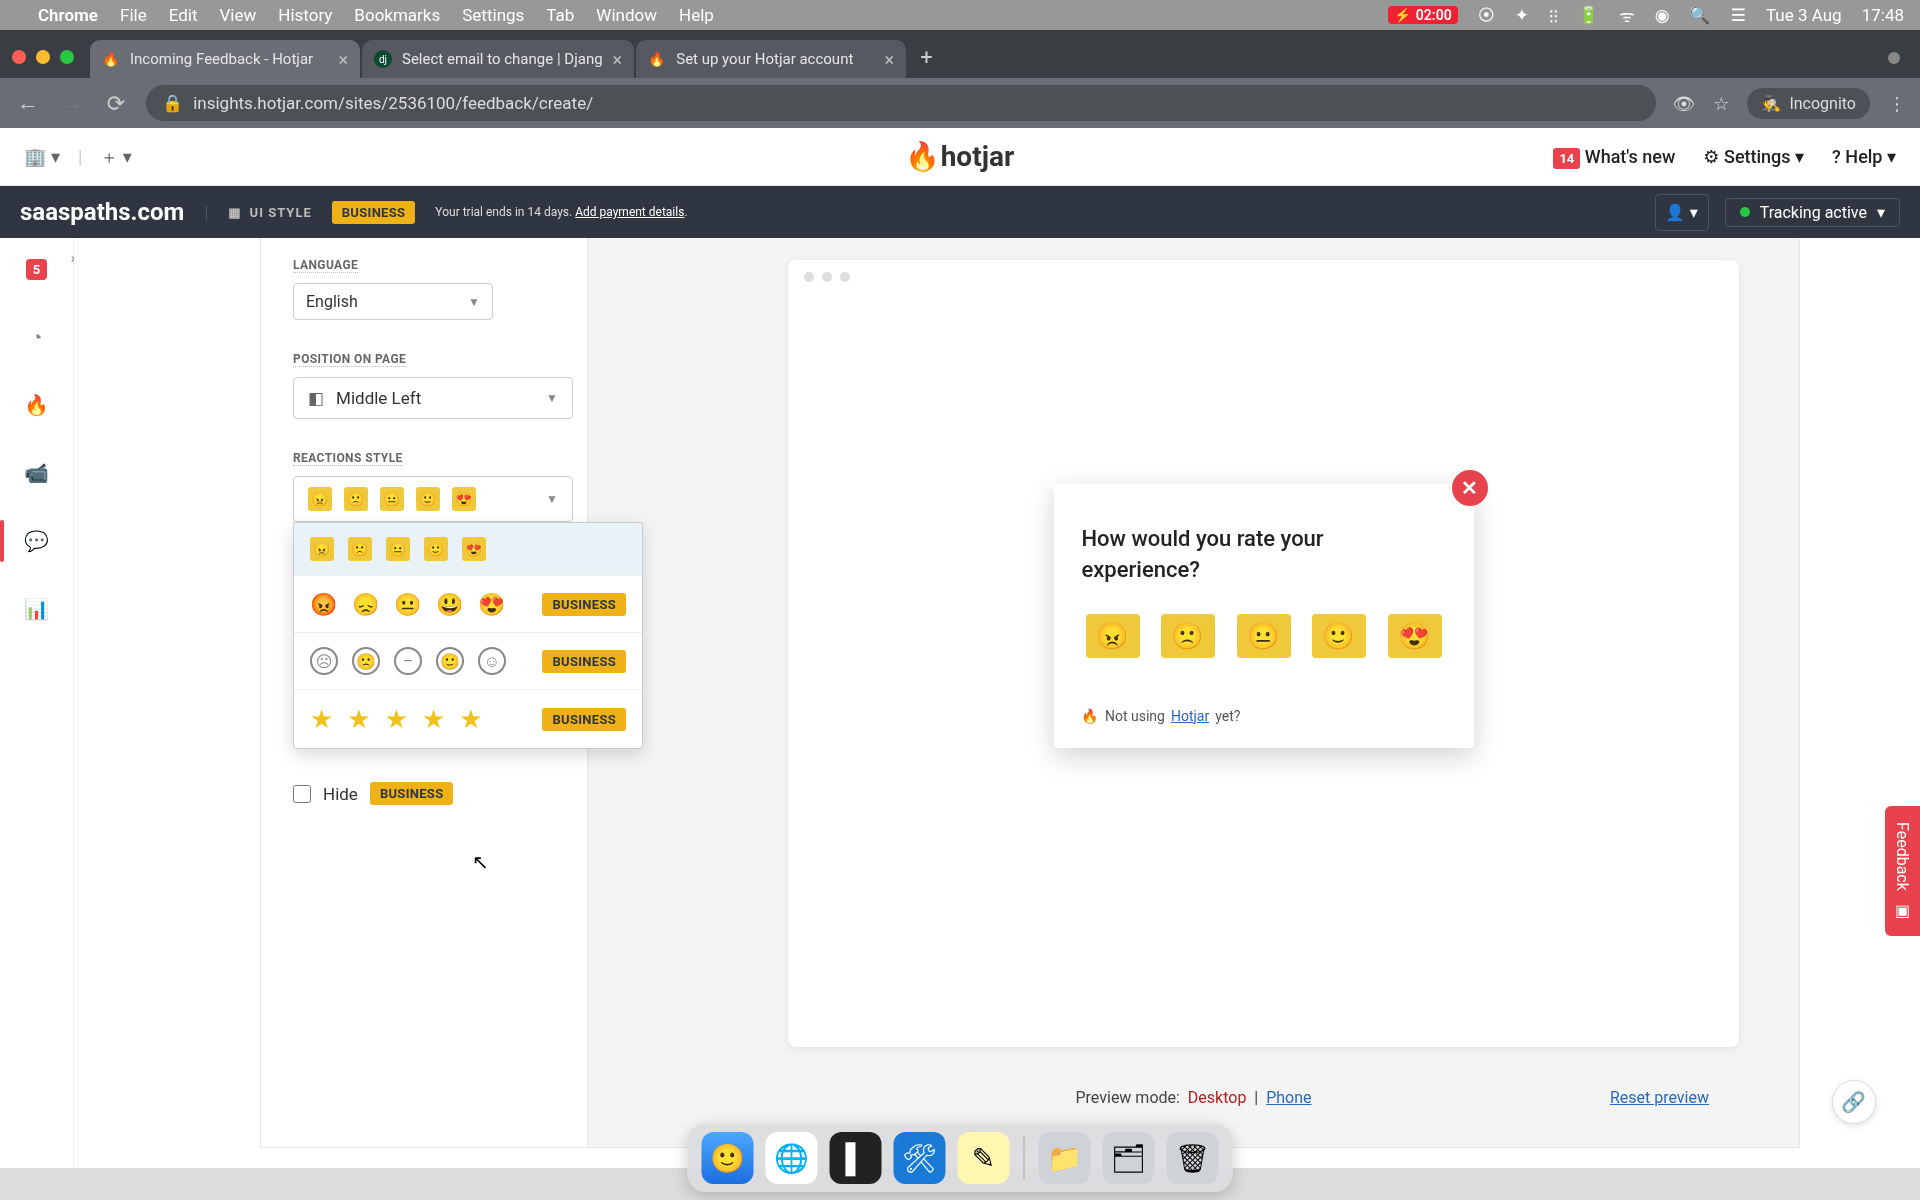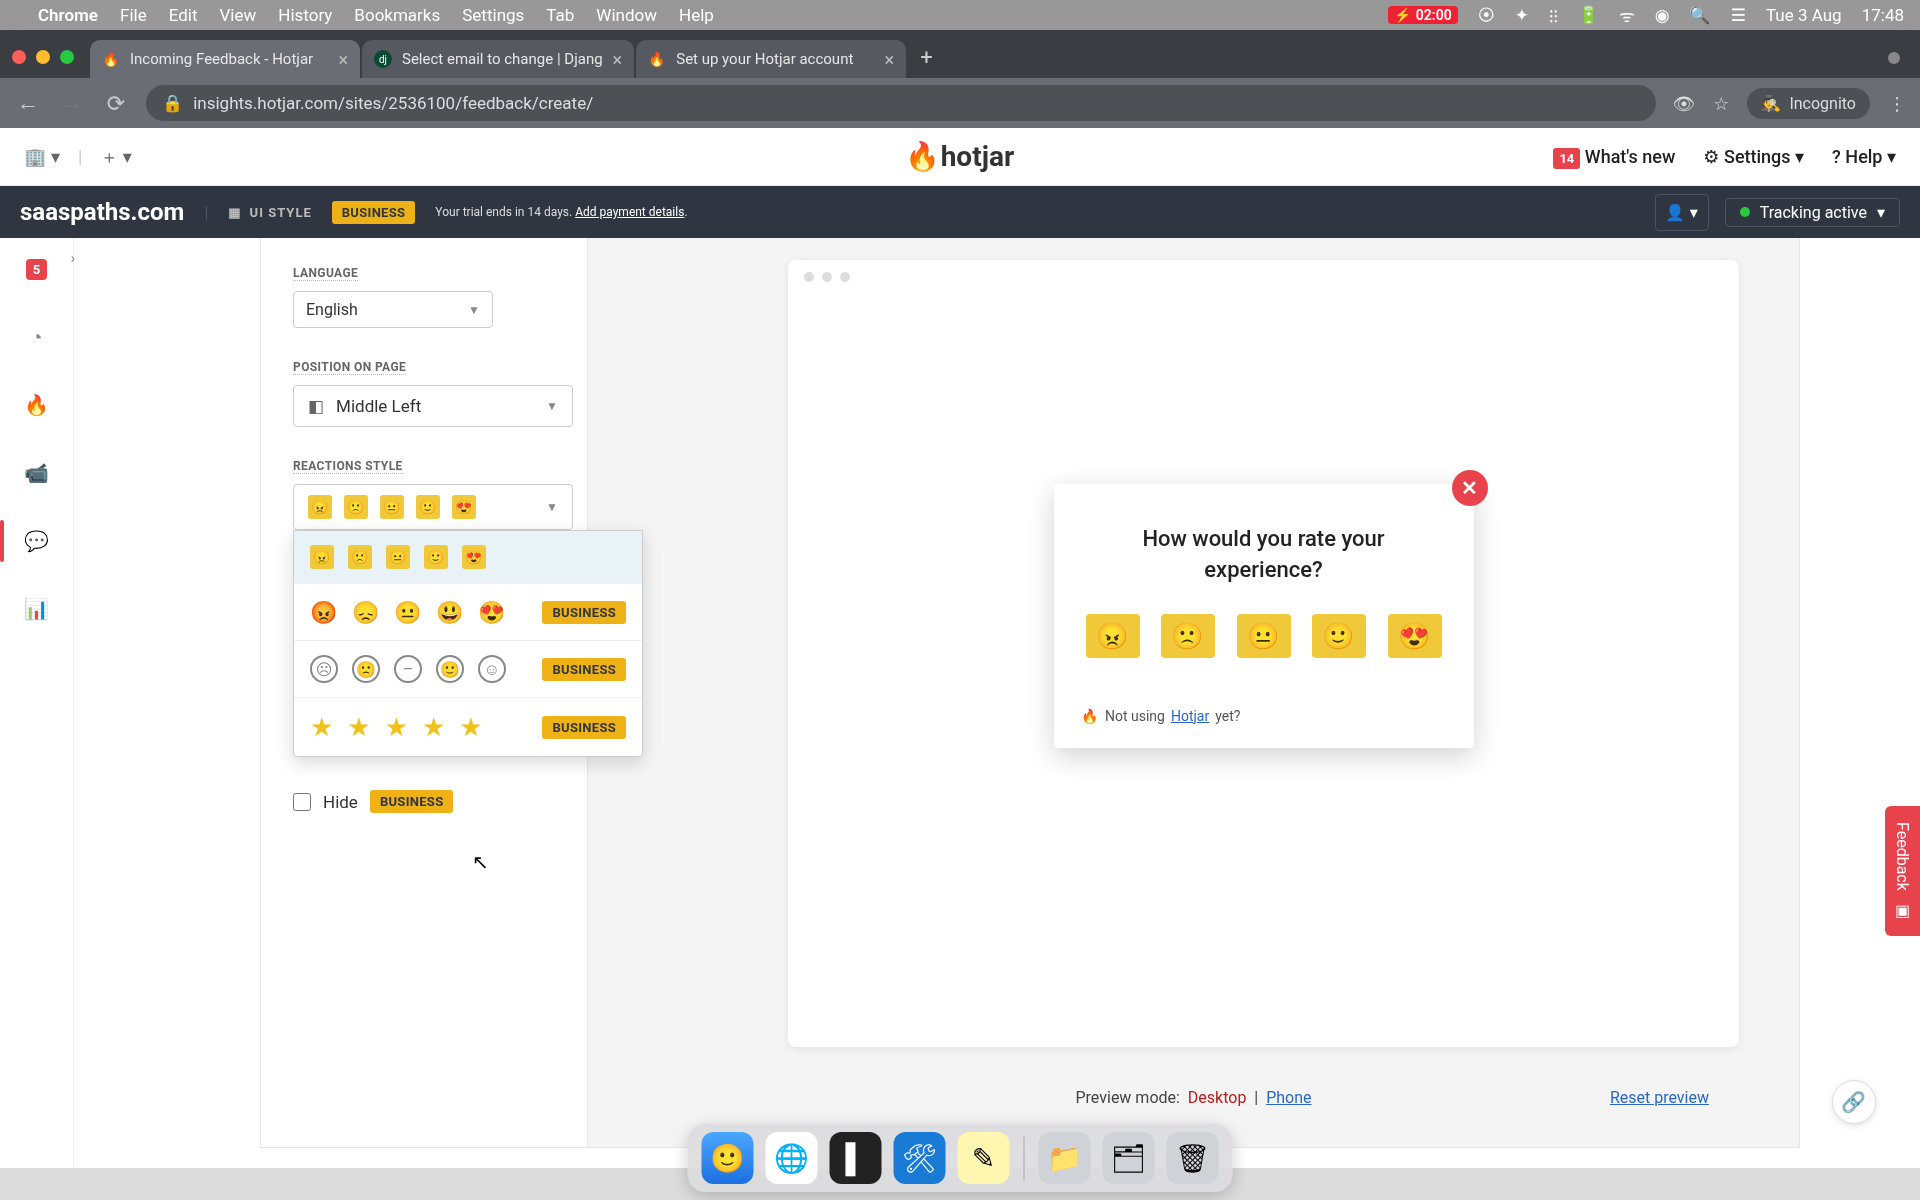--- a/index.html
+++ b/index.html
@@ -55,21 +55,21 @@
 .body-area { position: relative; height: 930px; background: #fff; }
 .left-rail { position: absolute; left: 0; top: 0; width: 74px; height: 100%; background: #fff; border-right: 1px solid #eee; display: flex; flex-direction: column; align-items: center; padding-top: 14px; gap: 34px; }
 .left-rail .expand { position: absolute; top: 12px; right: -2px; color: #888; font-size: 14px; }
 .rail-item { width: 34px; height: 34px; display: flex; align-items: center; justify-content: center; color: #888; font-size: 20px; position: relative; }
 .rail-badge { background: #e8434c; color: #fff; font-size: 13px; font-weight: 700; border-radius: 4px; padding: 3px 7px; }
 .rail-item.active { color: #e8434c; }
 .rail-item.active::before { content: ''; position: absolute; left: -20px; top: -4px; width: 4px; height: 42px; background: #e8434c; border-radius: 2px; }
 
 
 .main { position: absolute; left: 260px; top: 0; right: 120px; bottom: 20px; display: flex; gap: 0; }
-.config-panel { width: 328px; background: #fff; border: 1px solid #e6e6e6; border-top: none; padding: 24px 32px; position: relative; }
+.config-panel { width: 328px; background: #fff; border: 1px solid #e6e6e6; border-top: none; padding: 16px 32px; position: relative; }
 .preview-panel { flex: 1; background: #f4f4f4; border: 1px solid #e6e6e6; border-top: none; border-left: none; position: relative; }
 
 .field-label { font-size: 12px; font-weight: 700; color: #666; letter-spacing: .4px; border-bottom: 1px dotted #bbb; display: inline-block; margin-bottom: 10px; }
 .select-box { border: 1px solid #ccc; border-radius: 4px; padding: 10px 14px; display: flex; align-items: center; gap: 12px; font-size: 17px; color: #333; background: #fff; position: relative; }
 .select-box.small { width: 200px; padding: 8px 12px; font-size: 16px; }
 .select-box .chev { margin-left: auto; color: #888; font-size: 12px; }
 .select-box .icon-left { color: #666; }
 
 .reactions-row { display: flex; gap: 12px; align-items: center; }
 .emoji-sq { width: 24px; height: 24px; background: #f0c93a; border-radius: 3px; display: inline-flex; align-items: center; justify-content: center; font-size: 14px; }
@@ -85,21 +85,21 @@
 
 .hide-row { display: flex; align-items: center; gap: 12px; font-size: 17px; color: #333; margin-top: 260px; }
 .hide-row input[type=checkbox] { width: 18px; height: 18px; }
 
 
 .preview-frame { position: absolute; top: 22px; left: 200px; right: 60px; bottom: 100px; background: #fff; border-radius: 8px; box-shadow: 0 2px 8px rgba(0,0,0,.08); }
 .preview-frame .fake-dots { position: absolute; top: 12px; left: 16px; display: flex; gap: 8px; }
 .preview-frame .fake-dots span { width: 10px; height: 10px; border-radius: 50%; background: #ddd; }
 .fb-modal { position: absolute; top: 224px; left: 50%; transform: translateX(-50%); width: 420px; background: #fff; border-radius: 4px; box-shadow: 0 8px 28px rgba(0,0,0,.18); padding: 40px 28px 24px; }
 .fb-modal .close { position: absolute; top: -14px; right: -14px; width: 36px; height: 36px; border-radius: 50%; background: #e8434c; color: #fff; display: flex; align-items: center; justify-content: center; font-size: 20px; font-weight: 700; }
-.fb-modal h3 { text-align: center; font-size: 22px; font-weight: 500; color: #222; line-height: 1.4; margin-bottom: 28px; }
+.fb-modal h3 { font-size: 22px; font-weight: 500; color: #222; line-height: 1.4; margin-bottom: 28px; }
 .fb-emojis { display: flex; justify-content: space-between; padding: 0 4px; }
 .fb-emoji { width: 54px; height: 44px; background: #f0c93a; border-radius: 4px; display: flex; align-items: center; justify-content: center; font-size: 26px; }
 .fb-footer { margin-top: 50px; font-size: 14px; color: #555; display: flex; align-items: center; gap: 6px; }
 .fb-footer .flame { color: #e8434c; }
 .fb-footer a { color: #2968c8; text-decoration: underline; }
 
 .preview-mode-bar { position: absolute; bottom: 40px; left: 0; right: 0; text-align: center; font-size: 16px; color: #444; }
 .preview-mode-bar .active { font-weight: 400; color: #b91c1c; margin-top: 12px; }
 .preview-mode-bar a { color: #2968c8; text-decoration: underline; }
 .preview-mode-bar .reset { position: absolute; right: 90px; color: #2968c8; }

